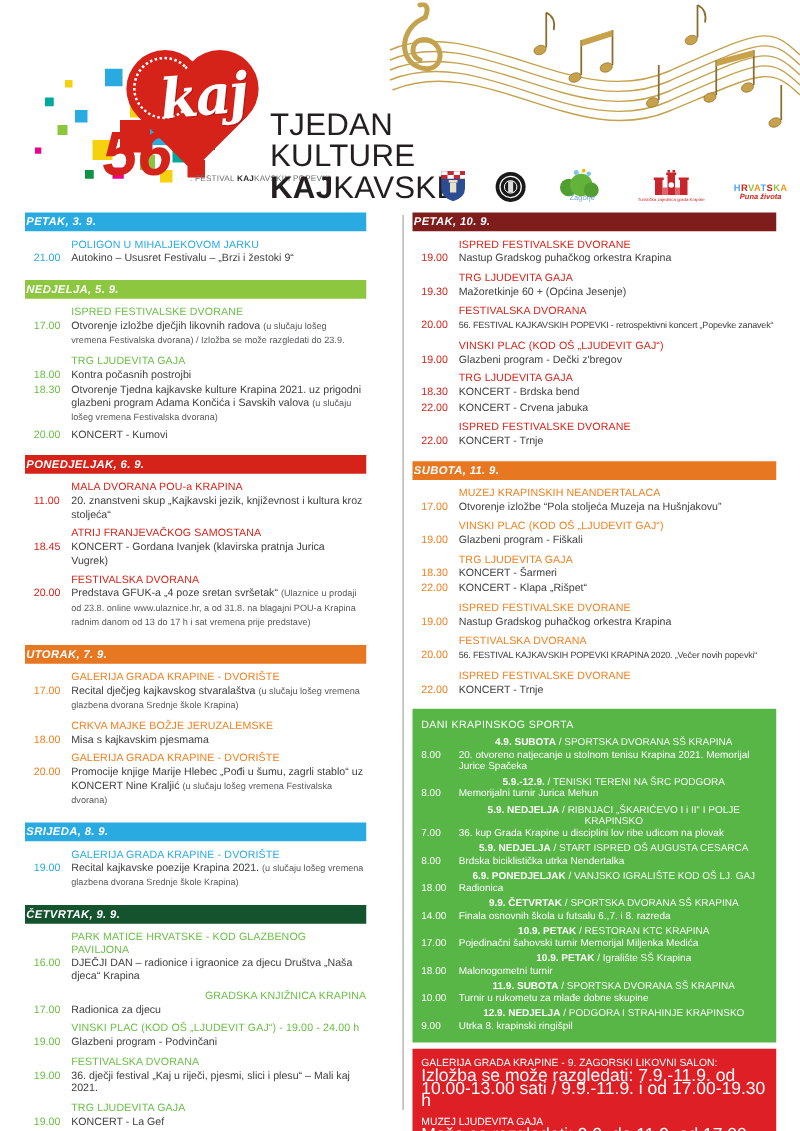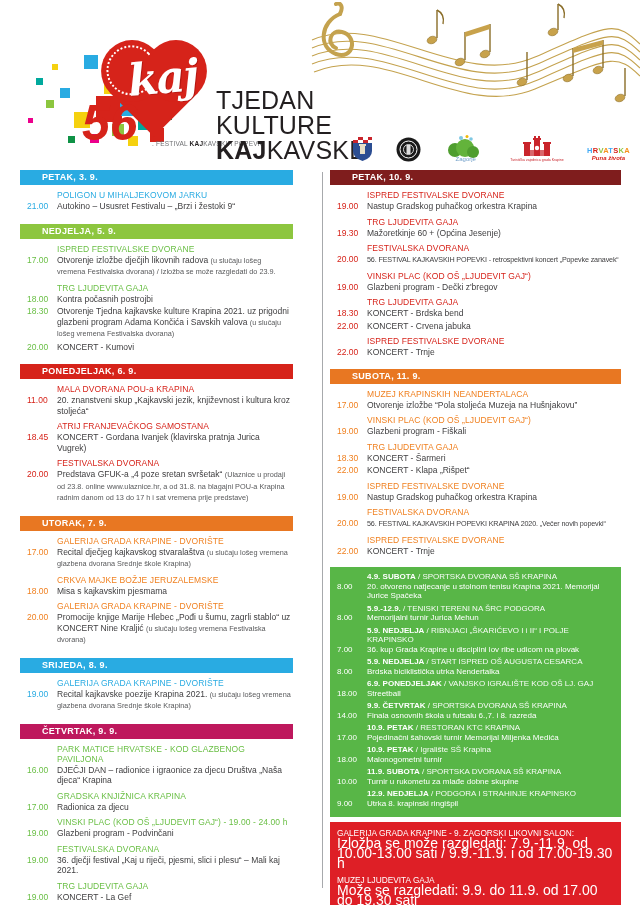--- a/index.html
+++ b/index.html
@@ -26,32 +26,32 @@
   .tz-txt{font-size:3.5px;color:#c9252c;line-height:4px;white-space:nowrap;}
   .hv-top{font-size:7.5px;font-weight:bold;letter-spacing:.3px;line-height:8px;}
   .hv-sub{font-size:6px;font-style:italic;color:#d6231a;font-weight:bold;line-height:7px;}
   
   .col{position:absolute;top:170px;}
   #col-left{left:20px;width:273px;}
   #col-right{left:330px;width:291px;}
   .vdiv{position:absolute;left:322px;top:172px;width:1px;height:716px;background:#a7a9ac;}
   .section{margin-bottom:12px;}
   #col-right .section{margin-bottom:11px;}
-  .day-bar{height:15px;line-height:15px;font-size:9px;font-weight:bold;color:#fff;padding-left:22px;letter-spacing:.3px;margin-bottom:3px;}
+  .day-bar{height:15px;line-height:15px;font-size:9px;font-weight:bold;color:#fff;padding-left:1px;letter-spacing:.3px;margin-bottom:3px;font-style:italic;}
   .venue{margin:5px 0 1px 37px;font-size:8.5px;letter-spacing:.1px;line-height:10px;}
   .evt{display:flex;margin:1px 0 2px;}
   .evt .t{flex:none;width:37px;padding-left:7px;box-sizing:border-box;font-size:8.5px;line-height:10.5px;}
   .evt .x{flex:1;font-size:8.5px;line-height:10.5px;color:#414042;padding-right:2px;}
   .note{font-size:7.3px;color:#58595b;}
   .evt.small .x .main{font-size:7.2px;letter-spacing:-.15px;}
   
   .sport{background:#58b647;color:#fff;padding:5px 6px 6px 6px;margin-top:2px;}
   .sport-title{font-size:8.5px;letter-spacing:.3px;margin:2px 0 5px 1px;}
   .sp-item{margin-bottom:3px;}
-  .sp-head{margin-left:31px;font-size:8px;line-height:9.5px;}
+  .sp-head{margin-left:31px;font-size:8px;line-height:9.5px;text-align:center;}
   .sp-head .loc{opacity:.95;}
   .sp-row{display:flex;font-size:8px;line-height:9.5px;}
   .sp-row .t{flex:none;width:31px;padding-left:1px;box-sizing:border-box;}
   .sp-row .x{flex:1;}
   
   .info{background:#de1f26;color:#fff;padding:6px 7px 2px 7px;margin-top:5px;}
   .ib{margin-bottom:7px;}
   .ititle{font-size:8.3px;line-height:10px;}
   .iline{font-size:14px;line-height:10px;}
 </style>
@@ -277,27 +277,27 @@
       </section>
       <section class="section">
         <div class="day-bar" style="background: rgb(41, 171, 226);">SRIJEDA, 8. 9.</div>
         <div class="venue" style="color: rgb(41, 171, 226);">GALERIJA GRADA KRAPINE - DVORIŠTE</div>
         <div class="evt">
           <span class="t" style="color: rgb(41, 171, 226);">19.00</span>
           <span class="x"><span class="main">Recital kajkavske poezije Krapina 2021.</span> <span class="note">(u slučaju lošeg vremena glazbena dvorana Srednje škole Krapina)</span></span>
         </div>
       </section>
       <section class="section">
-        <div class="day-bar" style="background: #be185d;">ČETVRTAK, 9. 9.</div>
+        <div class="day-bar" style="background: #14532d;">ČETVRTAK, 9. 9.</div>
         <div class="venue" style="color: rgb(106, 191, 69);">PARK MATICE HRVATSKE  - KOD GLAZBENOG PAVILJONA</div>
         <div class="evt">
           <span class="t" style="color: rgb(106, 191, 69);">16.00</span>
           <span class="x"><span class="main">DJEČJI DAN – radionice i igraonice za djecu Društva „Naša djeca“ Krapina</span></span>
         </div>
-        <div class="venue" style="color: rgb(106, 191, 69);">GRADSKA KNJIŽNICA KRAPINA</div>
+        <div class="venue" style="color: rgb(106, 191, 69); text-align: right;">GRADSKA KNJIŽNICA KRAPINA</div>
         <div class="evt">
           <span class="t" style="color: rgb(106, 191, 69);">17.00</span>
           <span class="x"><span class="main">Radionica za djecu</span></span>
         </div>
         <div class="venue" style="color: rgb(106, 191, 69);">VINSKI PLAC (KOD OŠ „LJUDEVIT GAJ“) - 19.00 - 24.00 h</div>
         <div class="evt">
           <span class="t" style="color: rgb(106, 191, 69);">19.00</span>
           <span class="x"><span class="main">Glazbeni program - Podvinčani</span></span>
         </div>
         <div class="venue" style="color: rgb(106, 191, 69);">FESTIVALSKA DVORANA</div>
@@ -385,20 +385,21 @@
           <span class="t" style="color: rgb(240, 129, 33);">20.00</span>
           <span class="x"><span class="main">56. FESTIVAL KAJKAVSKIH POPEVKI KRAPINA 2020. „Večer novih popevki“</span></span>
         </div>
         <div class="venue" style="color: rgb(240, 129, 33);">ISPRED FESTIVALSKE DVORANE</div>
         <div class="evt">
           <span class="t" style="color: rgb(240, 129, 33);">22.00</span>
           <span class="x"><span class="main">KONCERT - Trnje</span></span>
         </div>
       </section>
       <div class="sport" style="background: rgb(88, 182, 71);">
+        <div class="sport-title">DANI KRAPINSKOG SPORTA</div>
         <div class="sp-item">
           <div class="sp-head"><b>4.9. SUBOTA</b><span> / </span><span class="loc">SPORTSKA DVORANA SŠ KRAPINA</span></div>
           <div class="sp-row">
             <span class="t">8.00</span>
             <span class="x">20. otvoreno natjecanje u stolnom tenisu Krapina 2021. Memorijal Jurice Spačeka</span>
           </div>
         </div>
         <div class="sp-item">
           <div class="sp-head"><b>5.9.-12.9.</b><span> / </span><span class="loc">TENISKI TERENI NA ŠRC PODGORA</span></div>
           <div class="sp-row">
@@ -417,21 +418,21 @@
           <div class="sp-head"><b>5.9. NEDJELJA</b><span> / </span><span class="loc">START ISPRED OŠ AUGUSTA CESARCA</span></div>
           <div class="sp-row">
             <span class="t">8.00</span>
             <span class="x">Brdska biciklistička utrka Nendertalka</span>
           </div>
         </div>
         <div class="sp-item">
           <div class="sp-head"><b>6.9. PONEDJELJAK</b><span> / </span><span class="loc">VANJSKO IGRALIŠTE KOD OŠ LJ. GAJ</span></div>
           <div class="sp-row">
             <span class="t">18.00</span>
-            <span class="x">Streetball</span>
+            <span class="x">Radionica</span>
           </div>
         </div>
         <div class="sp-item">
           <div class="sp-head"><b>9.9. ČETVRTAK</b><span> / </span><span class="loc">SPORTSKA DVORANA SŠ KRAPINA</span></div>
           <div class="sp-row">
             <span class="t">14.00</span>
             <span class="x">Finala osnovnih škola u futsalu 6.,7. i 8. razreda</span>
           </div>
         </div>
         <div class="sp-item">

